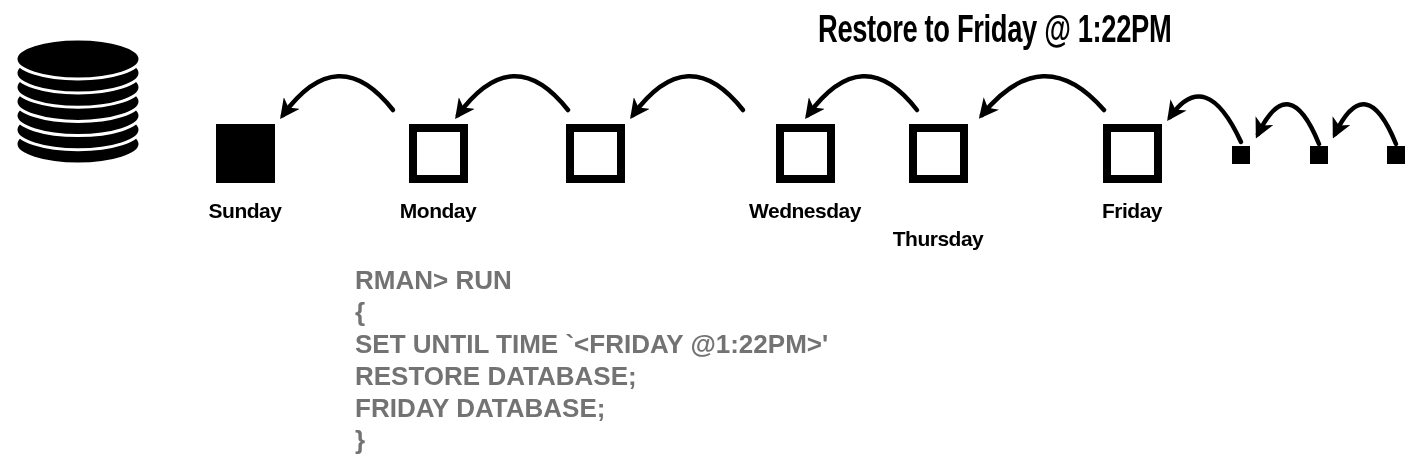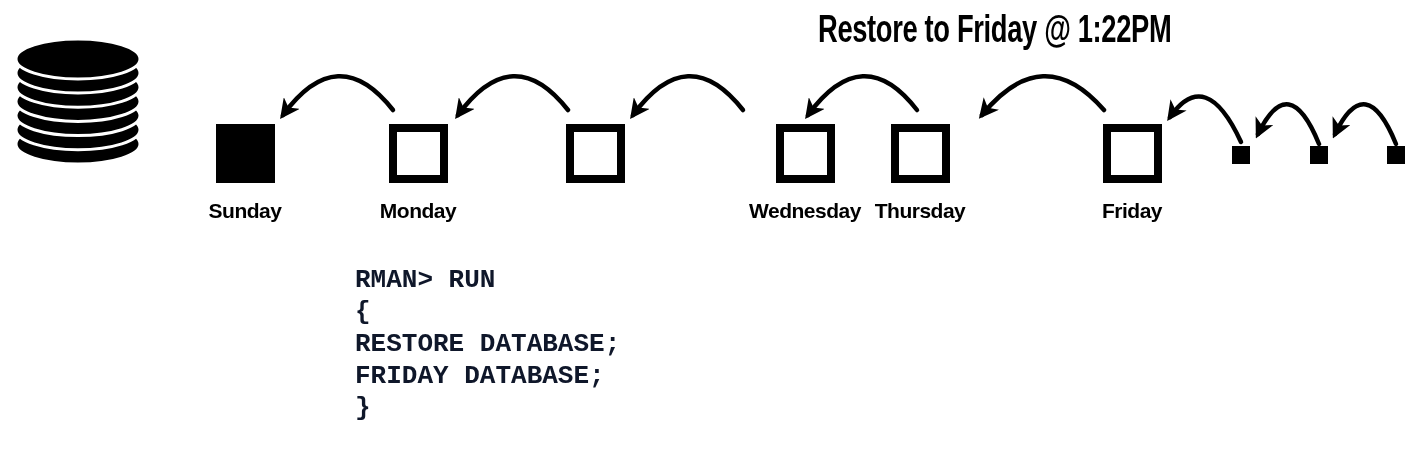--- a/index.html
+++ b/index.html
@@ -72,26 +72,26 @@
     white-space: nowrap;
   }
   .mini-sq {
     position: absolute;
     width: 18px; height: 18px;
     background: #000000;
   }
   .code {
     position: absolute;
     left: 355px; top: 264px;
-    font-family: Liberation Mono, monospace;
+    font-family: Liberation Sans, sans-serif;
     font-weight: bold;
     font-size: 26px;
     line-height: 32px;
     white-space: pre;
-    color: #0f172a;
+    color: #737373;
   }
 </style>
 </head>
 <body>
 
 <div class="canvas">
 
   <svg class="arrows-svg" viewBox="0 0 1415 466" xmlns="http://www.w3.org/2000/svg">
     <defs>
       <marker id="arrowhead" viewBox="0 0 10 10" refX="7.5" refY="5" markerWidth="4.4" markerHeight="4.4" orient="auto">
@@ -123,42 +123,42 @@
   </svg>
 
 
   <div class="title">Restore to Friday @ 1:22PM</div>
 
   <div id="days">
       <div class="day" style="left: 155px;">
         <div class="sq filled"></div>
         <div class="day-label">Sunday</div>
       </div>
-      <div class="day" style="left: 328px;">
+      <div class="day" style="left: 348px;">
         <div class="sq"></div>
         <div class="day-label">Monday</div>
       </div>
       <div class="day" style="left: 505px;">
         <div class="sq"></div>
       </div>
       <div class="day" style="left: 715px;">
         <div class="sq"></div>
         <div class="day-label">Wednesday</div>
       </div>
-      <div class="day" style="left: 830px;">
+      <div class="day" style="left: 848px; gap: 28px;">
         <div class="sq"></div>
         <div class="day-label">Thursday</div>
       </div>
       <div class="day" style="left: 1042px;">
         <div class="sq"></div>
         <div class="day-label">Friday</div>
       </div>
     </div>
 
   <div id="minis">
       <div class="mini-sq" style="left: 1232px; top: 146px;"></div>
       <div class="mini-sq" style="left: 1310px; top: 146px;"></div>
       <div class="mini-sq" style="left: 1387px; top: 146px;"></div>
     </div>
 
-  <div class="code" id="code"><div>RMAN&gt; RUN</div><div>{</div><div>RESTORE DATABASE;</div><div>FRIDAY DATABASE;</div><div>}</div></div>
+  <div class="code" id="code"><div>RMAN&gt; RUN</div><div>{</div><div>SET UNTIL TIME `&lt;FRIDAY @1:22PM&gt;'</div><div>RESTORE DATABASE;</div><div>FRIDAY DATABASE;</div><div>}</div></div>
 
 </div>
 
 </body></html>

